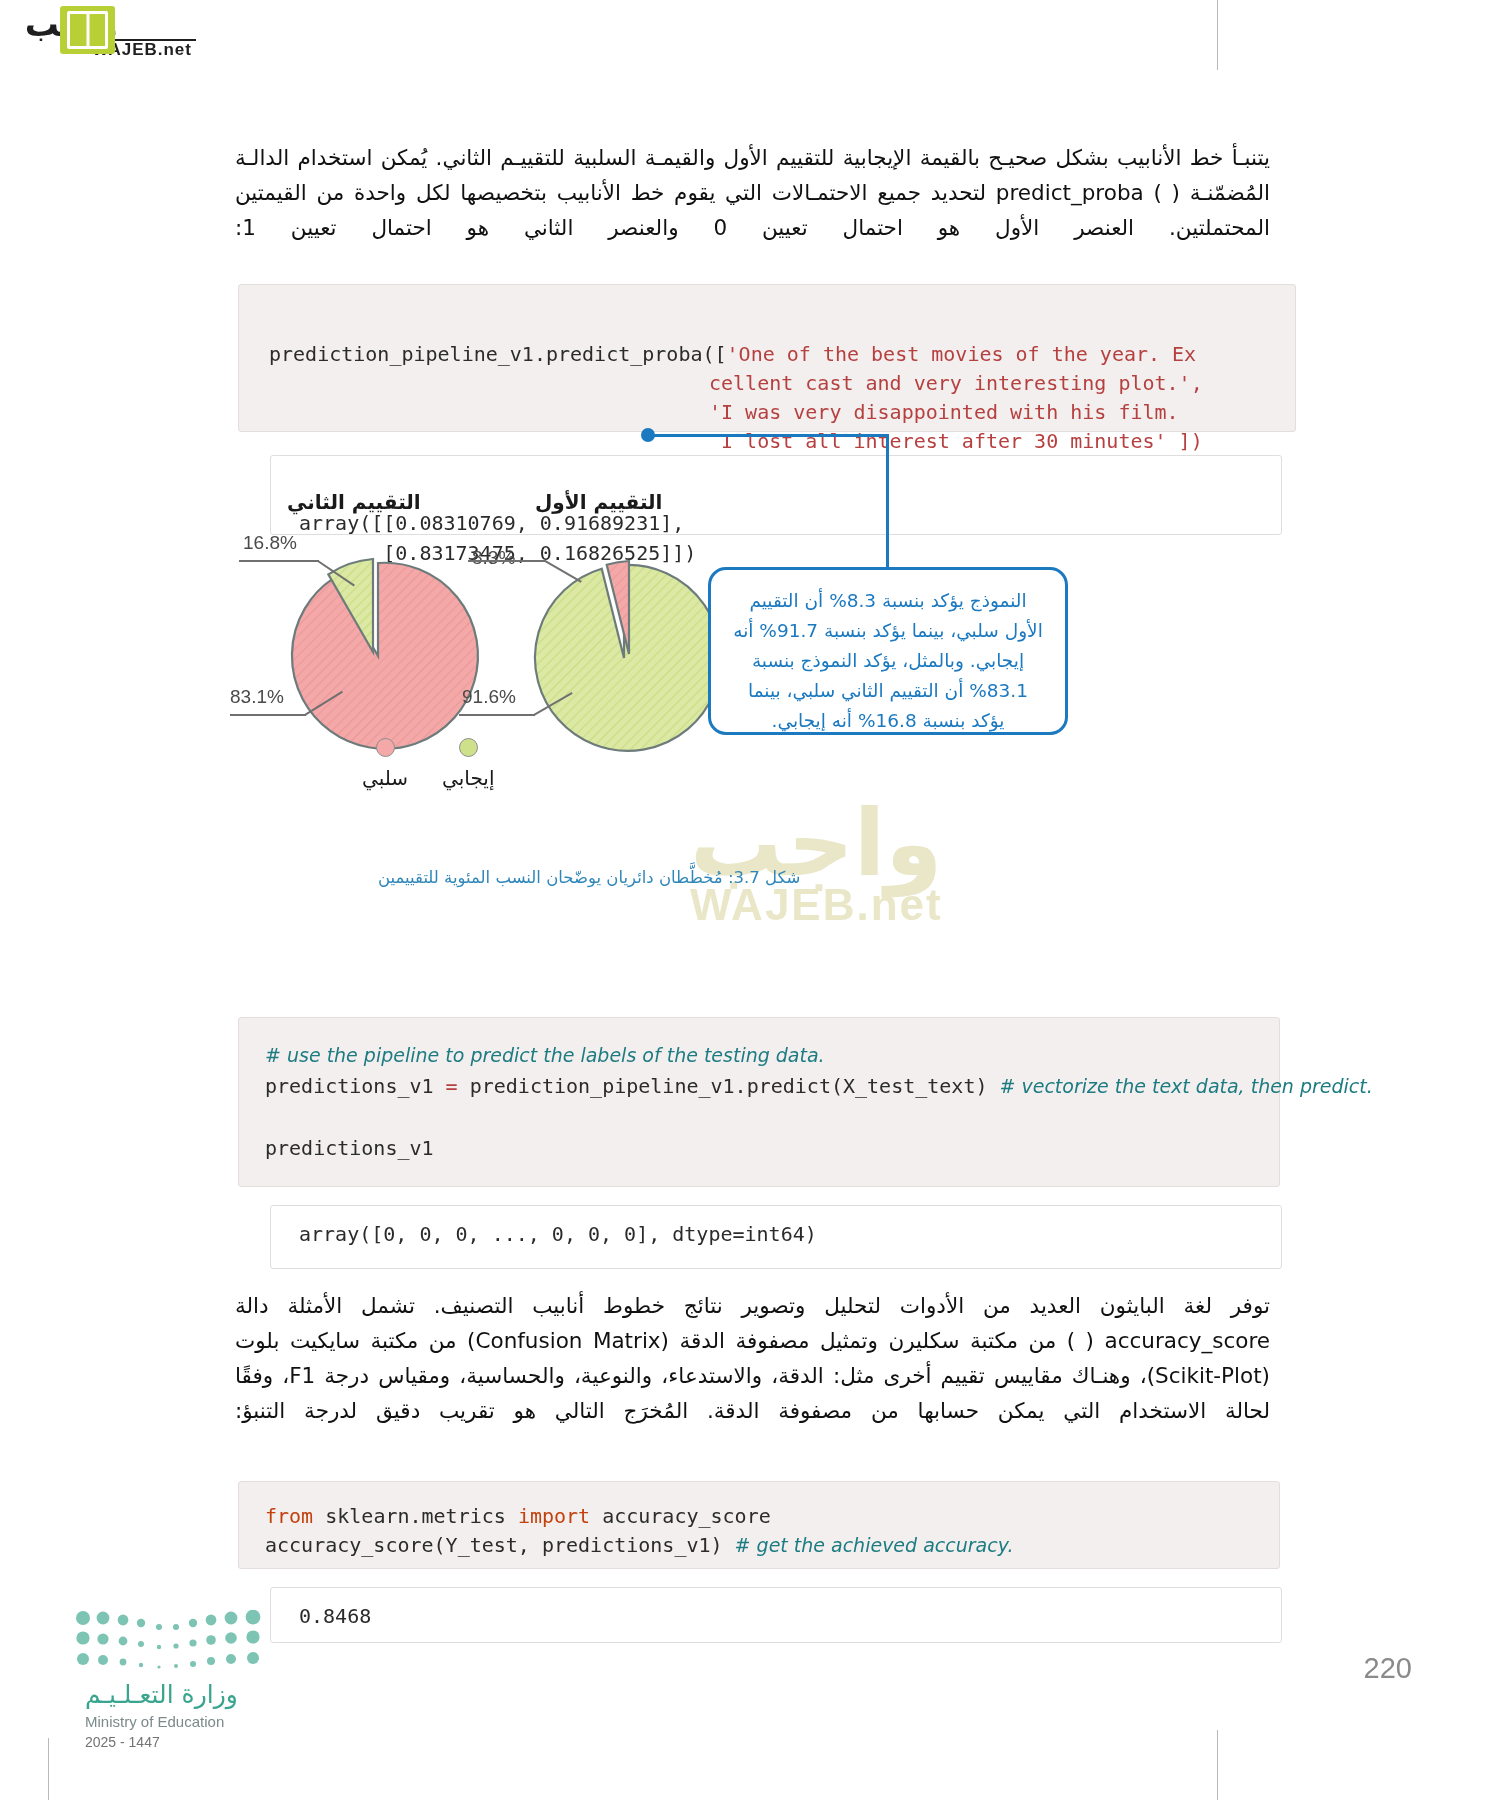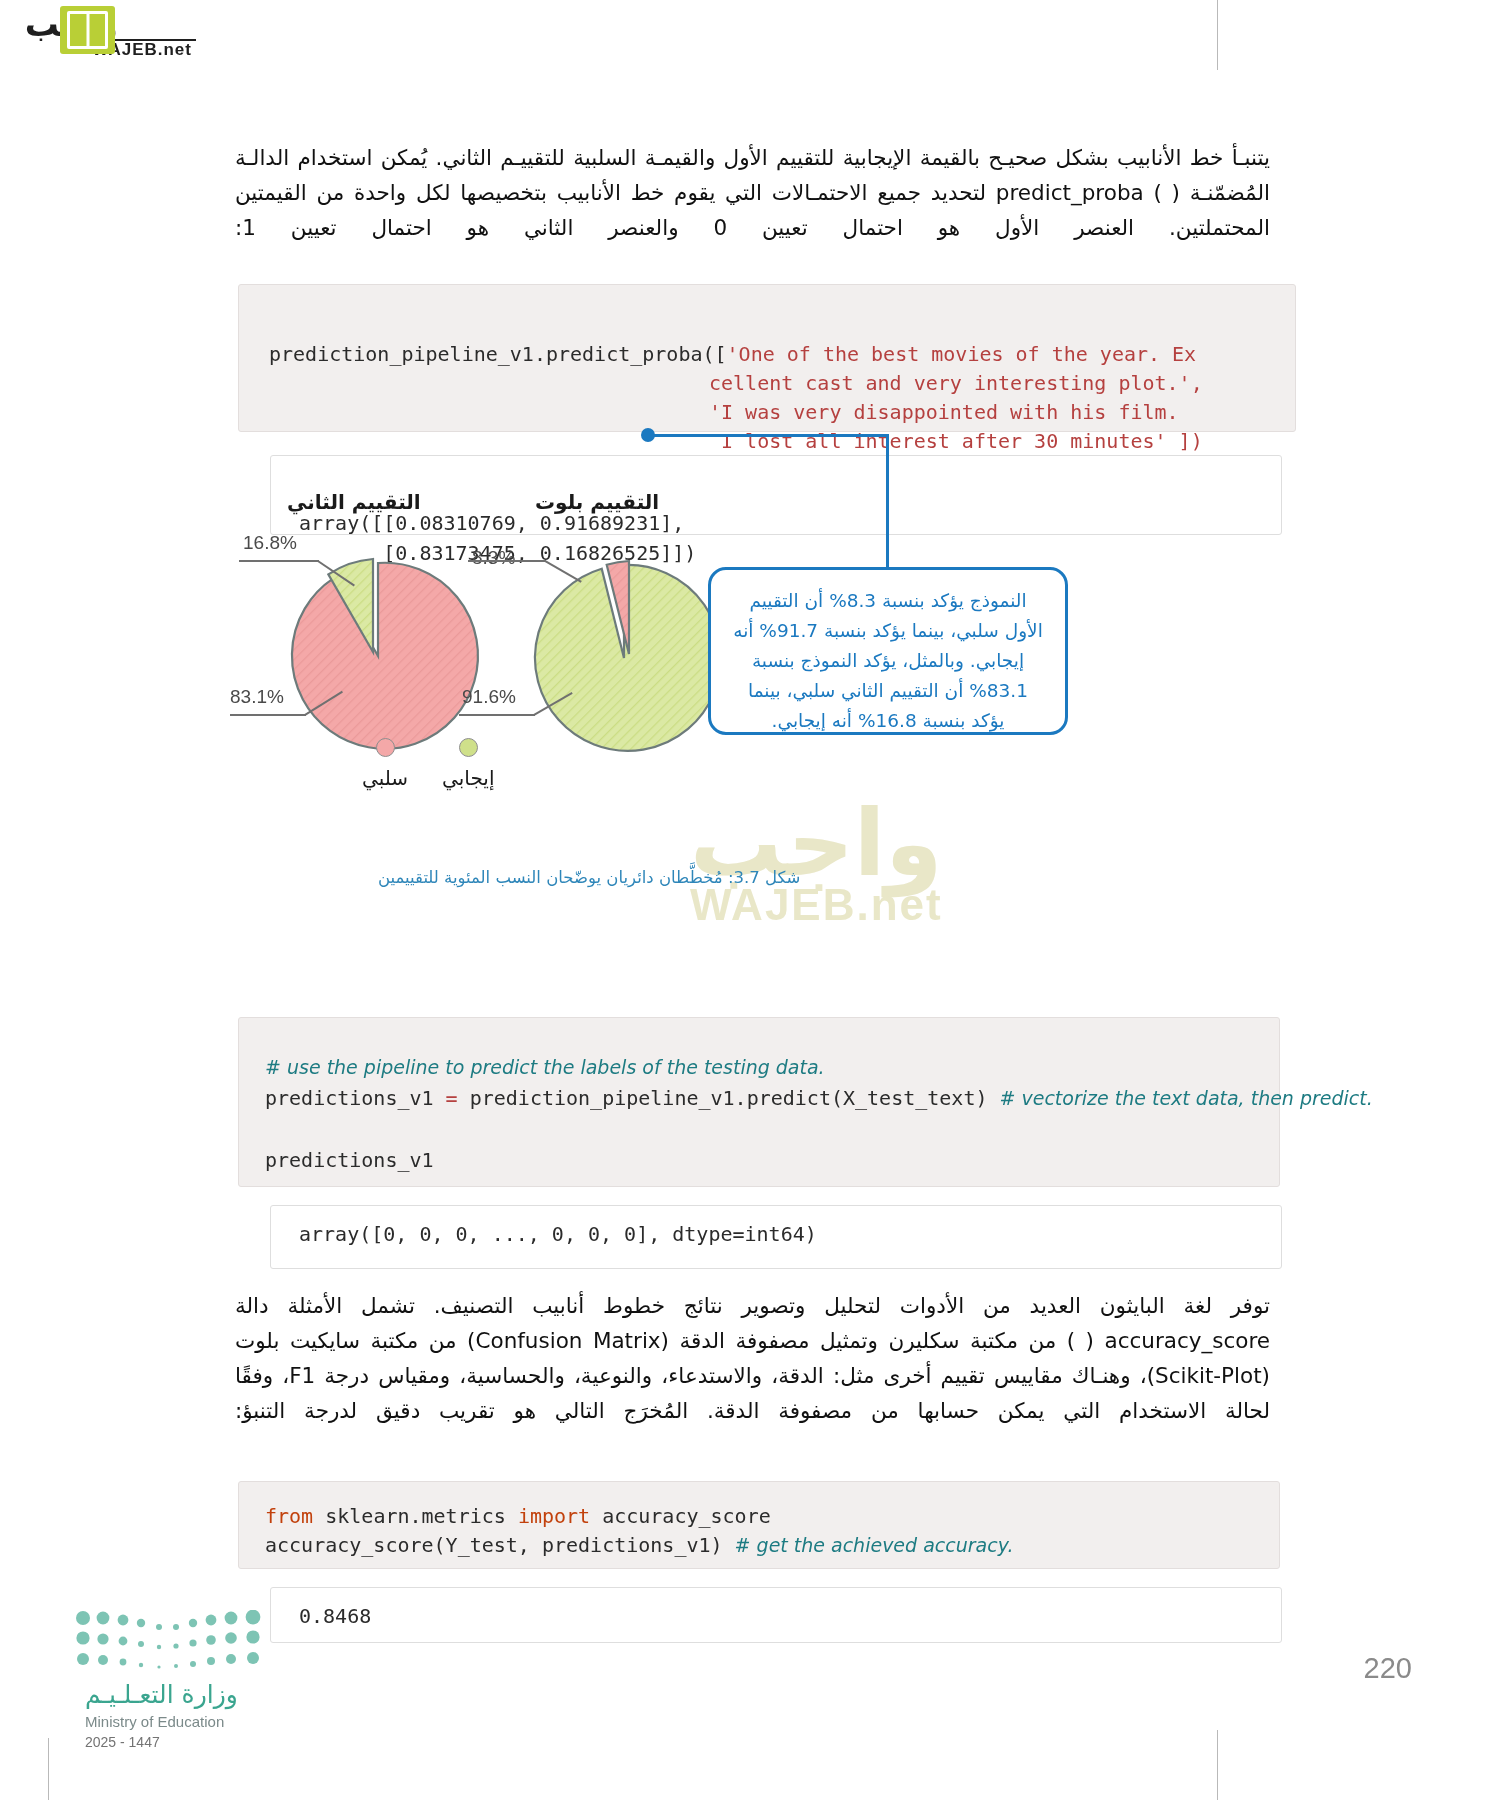--- a/index.html
+++ b/index.html
@@ -165,21 +165,21 @@
 <span class="str" style="margin-left:440px;">cellent cast and very interesting plot.',</span>
 <span class="str" style="margin-left:440px;">'I was very disappointed with his film.</span>
 <span class="str" style="margin-left:440px;"> I lost all interest after 30 minutes' ])</span></div>
 
   <div class="out-box" style="left:270px;top:455px;width:1012px;height:80px;padding:22px 28px;">
 <span>array([[0.08310769, 0.91689231],</span>
 <span>       [0.83173475, 0.16826525]])</span></div>
 
   <div class="figure">
 
-    <div class="pie-title" style="left:305px;top:0px;">التقييم بلوت</div>
+    <div class="pie-title" style="left:305px;top:0px;">التقييم الأول</div>
     <div class="pie-title" style="left:57px;top:0px;">التقييم الثاني</div>
 
     <svg width="210" height="210" viewBox="0 0 210 210" style="position:absolute;left:42px;top:62px;">
       <defs>
         <pattern id="hPink2" width="7" height="7" patternTransform="rotate(45)" patternUnits="userSpaceOnUse">
           <rect width="7" height="7" fill="#f4a8a8"></rect>
           <line x1="0" y1="0" x2="0" y2="7" stroke="#eb9a9a" stroke-width="2.6"></line>
         </pattern>
         <pattern id="hGreen2" width="7" height="7" patternTransform="rotate(45)" patternUnits="userSpaceOnUse">
           <rect width="7" height="7" fill="#dbe9a4"></rect>
@@ -240,21 +240,21 @@
   <div class="fig-caption" style="left:378px;top:868px;">شكل 3.7: مُخطَّطان دائريان يوضّحان النسب المئوية للتقييمين</div>
 
   <div class="callout-stem stem-h"></div>
   <div class="callout-stem stem-v"></div>
   <div class="stem-dot"></div>
   <div class="callout">
     <div class="callout-text">النموذج يؤكد بنسبة 8.3% أن التقييم الأول سلبي، بينما يؤكد بنسبة 91.7% أنه إيجابي. وبالمثل، يؤكد النموذج بنسبة 83.1% أن التقييم الثاني سلبي، بينما يؤكد بنسبة 16.8% أنه إيجابي.</div>
   </div>
 
 
-  <div class="code-box" style="left:238px;top:1017px;width:1042px;height:170px;padding:34px 26px;line-height:31px;"><span class="cmt"># use the pipeline to predict the labels of the testing data.</span>
+  <div class="code-box" style="left:238px;top:1017px;width:1042px;height:170px;padding:22px 26px;line-height:31px;"><span class="cmt"># use the pipeline to predict the labels of the testing data.</span>
 <span>predictions_v1</span><span class="str"> = </span><span>prediction_pipeline_v1.predict(X_test_text) </span><span class="cmt"># vectorize the text data, then predict.</span>
 
 <span>predictions_v1</span></div>
 
   <div class="out-box" style="left:270px;top:1205px;width:1012px;height:64px;padding:13px 28px;">array([0, 0, 0, ..., 0, 0, 0], dtype=int64)</div>
 
   <div class="body-par" style="left:235px;top:1288px;width:1035px;"><span>توفر لغة البايثون العديد من الأدوات لتحليل وتصوير نتائج خطوط أنابيب التصنيف. تشمل الأمثلة دالة accuracy_score ( ) من مكتبة سكليرن وتمثيل مصفوفة الدقة (Confusion Matrix) من مكتبة سايكيت بلوت (Scikit-Plot)، وهنـاك مقاييس تقييم أخرى مثل: الدقة، والاستدعاء، والنوعية، والحساسية، ومقياس درجة F1، وفقًا لحالة الاستخدام التي يمكن حسابها من مصفوفة الدقة. المُخرَج التالي هو تقريب دقيق لدرجة التنبؤ:</span></div>
 
   <div class="code-box" style="left:238px;top:1481px;width:1042px;height:88px;padding:20px 26px;"><span class="kw">from</span><span> sklearn.metrics </span><span class="kw">import</span><span> accuracy_score</span>
 <span>accuracy_score(Y_test, predictions_v1) </span><span class="cmt"># get the achieved accuracy.</span></div>

